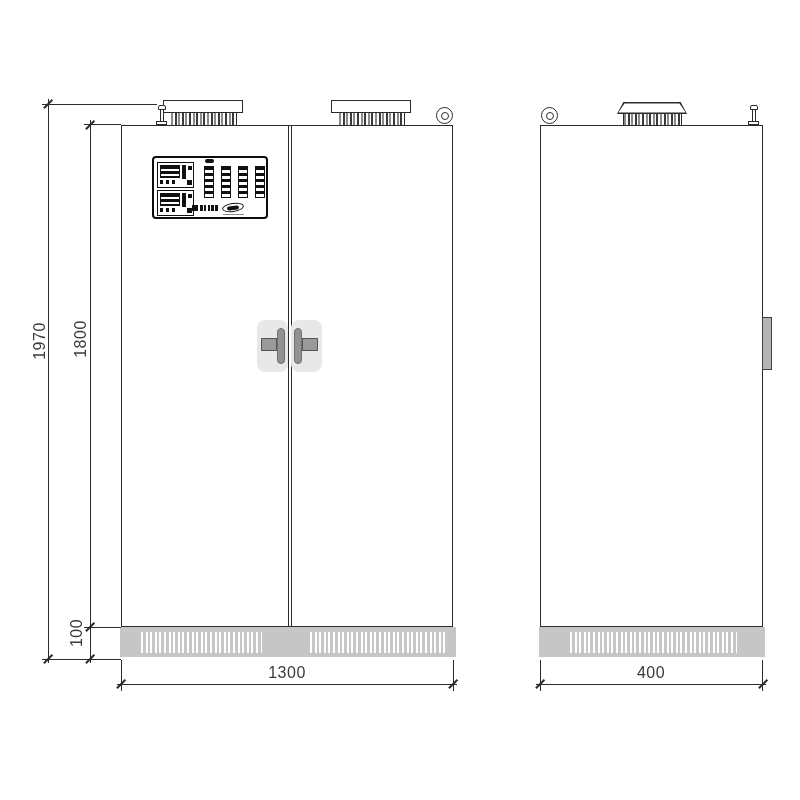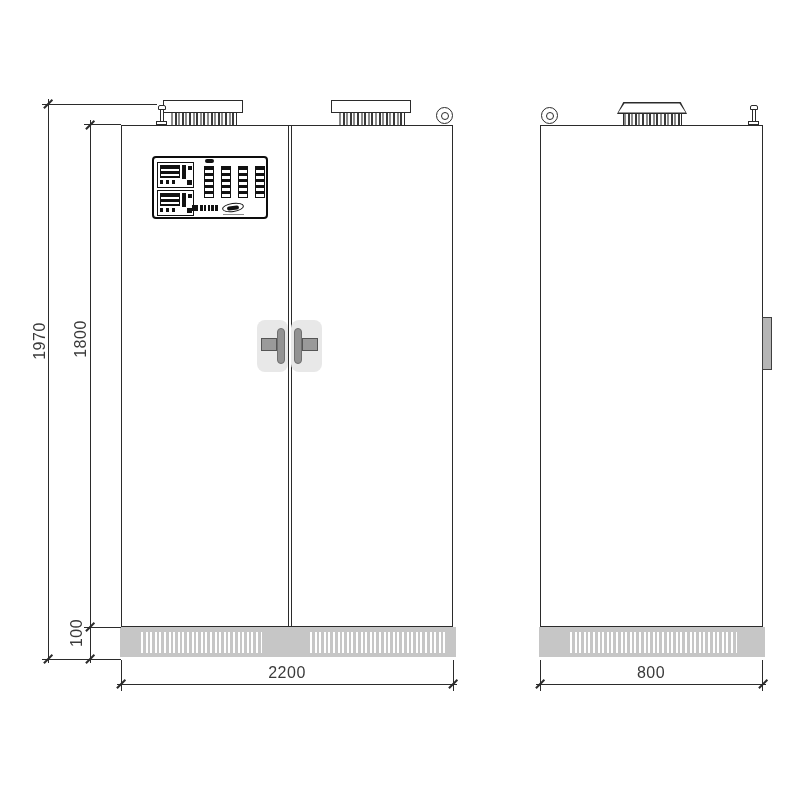--- a/index.html
+++ b/index.html
@@ -157,23 +157,23 @@
     <div class="ln" style="left:84px;top:124.2px;width:37px;height:1.1px;"></div>
     <div class="ln" style="left:84px;top:627px;width:37px;height:1.1px;"></div>
     <div class="dim-label vert" style="left:53px;top:330px;width:56px;">1800</div>
     <div class="dim-label vert" style="left:57px;top:624px;width:40px;">100</div>
 
     <div class="ln" style="left:120.5px;top:660px;width:1.1px;height:31px;"></div>
     <div class="ln" style="left:452.5px;top:660px;width:1.1px;height:31px;"></div>
     <div class="ln" style="left:117px;top:683.5px;width:340px;height:1.3px;"></div>
     <div class="tick" style="left:115px;top:683px;"></div>
     <div class="tick" style="left:447px;top:683px;"></div>
-    <div class="dim-label" style="left:257px;top:664px;width:60px;">2200</div>
+    <div class="dim-label" style="left:257px;top:664px;width:60px;">1300</div>
 
     <div class="ln" style="left:539.5px;top:660px;width:1.1px;height:31px;"></div>
     <div class="ln" style="left:762px;top:660px;width:1.1px;height:31px;"></div>
     <div class="ln" style="left:536px;top:683.5px;width:230px;height:1.3px;"></div>
     <div class="tick" style="left:534px;top:683px;"></div>
     <div class="tick" style="left:757px;top:683px;"></div>
-    <div class="dim-label" style="left:621px;top:664px;width:60px;">800</div>
+    <div class="dim-label" style="left:621px;top:664px;width:60px;">400</div>
   </div>
 
 </div>
 
 </body></html>

